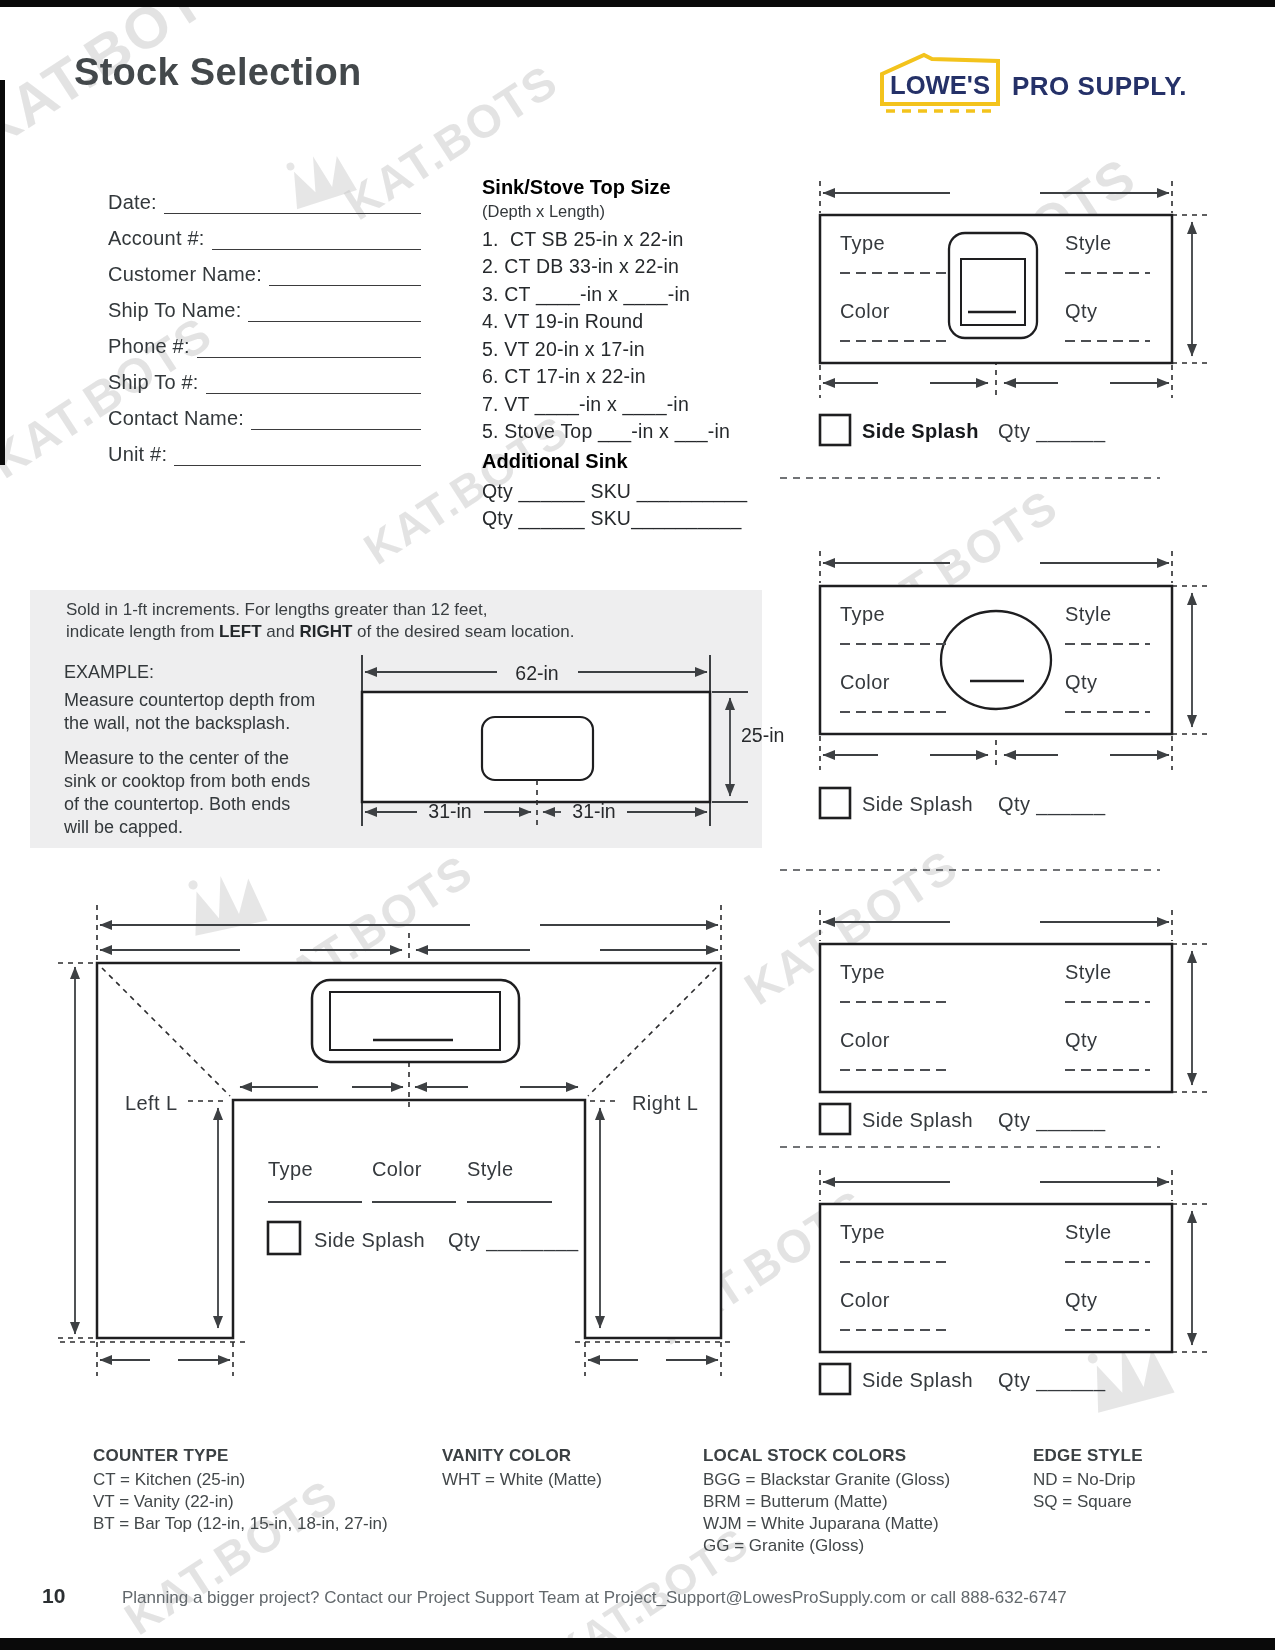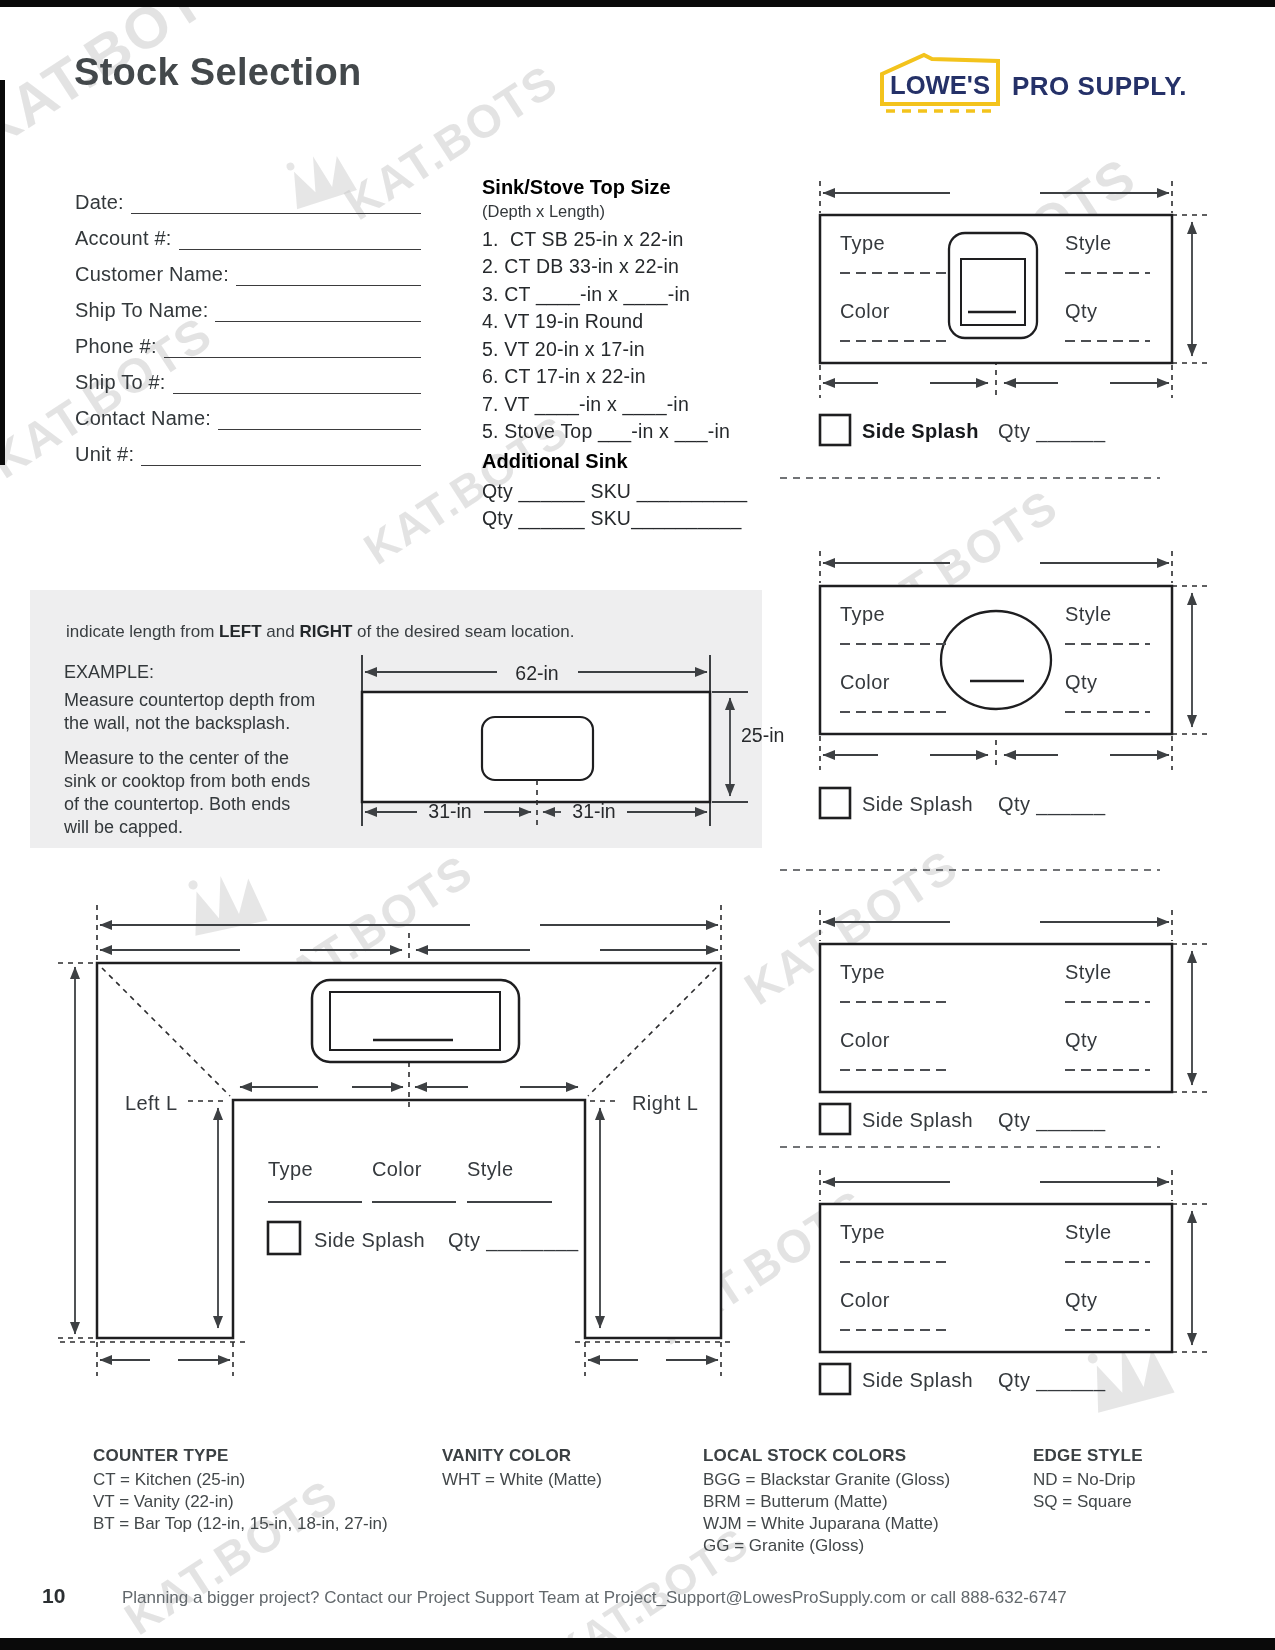--- a/index.html
+++ b/index.html
@@ -8,21 +8,21 @@
   .edge{position:absolute;background:#0a0a0a;z-index:3;}
   
   .wm{position:absolute;z-index:0;color:#c9c9c9;opacity:.5;font-weight:bold;
       letter-spacing:2px;transform:rotate(-33deg);white-space:nowrap;}
   .wmc{position:absolute;z-index:0;opacity:.45;}
   
   .title{position:absolute;left:74px;top:51px;font-size:38px;font-weight:800;color:#43484b;letter-spacing:.3px;z-index:1;}
   .subtitle{position:absolute;left:76px;top:112px;font-size:23px;color:#5a6063;z-index:1;}
   
   .frow{position:absolute;left:75px;width:346px;height:30px;display:flex;align-items:flex-end;z-index:1;}
-  .flabel{font-size:20px;color:#33383b;white-space:pre;padding-right:7px;letter-spacing:.2px;}
+  .flabel{font-size:20px;color:#33383b;white-space:pre;padding-right:7px;letter-spacing:.2px;margin-left:33px;}
   .fline{flex:1;border-bottom:1.8px solid #3b3b3d;height:100%;}
   
   .sheadb{position:absolute;left:482px;font-size:20px;font-weight:bold;color:#000000;z-index:1;}
   .ssub{position:absolute;left:482px;font-size:16.5px;color:#33383b;z-index:1;}
   .sitem{position:absolute;left:482px;font-size:19.5px;color:#26292c;white-space:pre;letter-spacing:.2px;z-index:1;text-align:right;}
   
   .graybox{position:absolute;left:30px;top:590px;width:732px;height:258px;background:#eeeeef;z-index:1;}
   .itxt{position:absolute;font-size:17px;color:#393e41;z-index:2;white-space:pre;}
   .itxt2{position:absolute;font-size:18px;color:#33383b;z-index:2;white-space:pre;}
   .ib{font-weight:bold;color:#222629;}
@@ -156,20 +156,21 @@
   <div class="sitem" style="top:310px">4. VT 19-in Round</div>
   <div class="sitem" style="top:338px">5. VT 20-in x 17-in</div>
   <div class="sitem" style="top:365px">6. CT 17-in x 22-in</div>
   <div class="sitem" style="top:393px">7. VT ____-in x ____-in</div>
   <div class="sitem" style="top:420px">5. Stove Top ___-in x ___-in</div>
   <div class="sheadb" style="top:450px">Additional Sink</div>
   <div class="sitem" style="top:480px">Qty ______ SKU __________</div>
   <div class="sitem" style="top:507px">Qty ______ SKU__________</div>
 
   <div class="graybox"></div>
+  <div class="itxt" style="left:66px;top:600px">Sold in 1-ft increments. For lengths greater than 12 feet,</div>
   <div class="itxt" style="left:66px;top:622px"><span>indicate length from </span><span class="ib">LEFT</span><span> and </span><span class="ib">RIGHT</span><span> of the desired seam location.</span></div>
   <div class="itxt2" style="left:64px;top:662px">EXAMPLE:</div>
   <div class="itxt2" style="left:64px;top:690px">Measure countertop depth from</div>
   <div class="itxt2" style="left:64px;top:713px">the wall, not the backsplash.</div>
   <div class="itxt2" style="left:64px;top:748px">Measure to the center of the</div>
   <div class="itxt2" style="left:64px;top:771px">sink or cooktop from both ends</div>
   <div class="itxt2" style="left:64px;top:794px">of the countertop. Both ends</div>
   <div class="itxt2" style="left:64px;top:817px">will be capped.</div>
 
   <svg style="left:340px;top:645px" width="460" height="195" viewBox="340 645 460 195">

